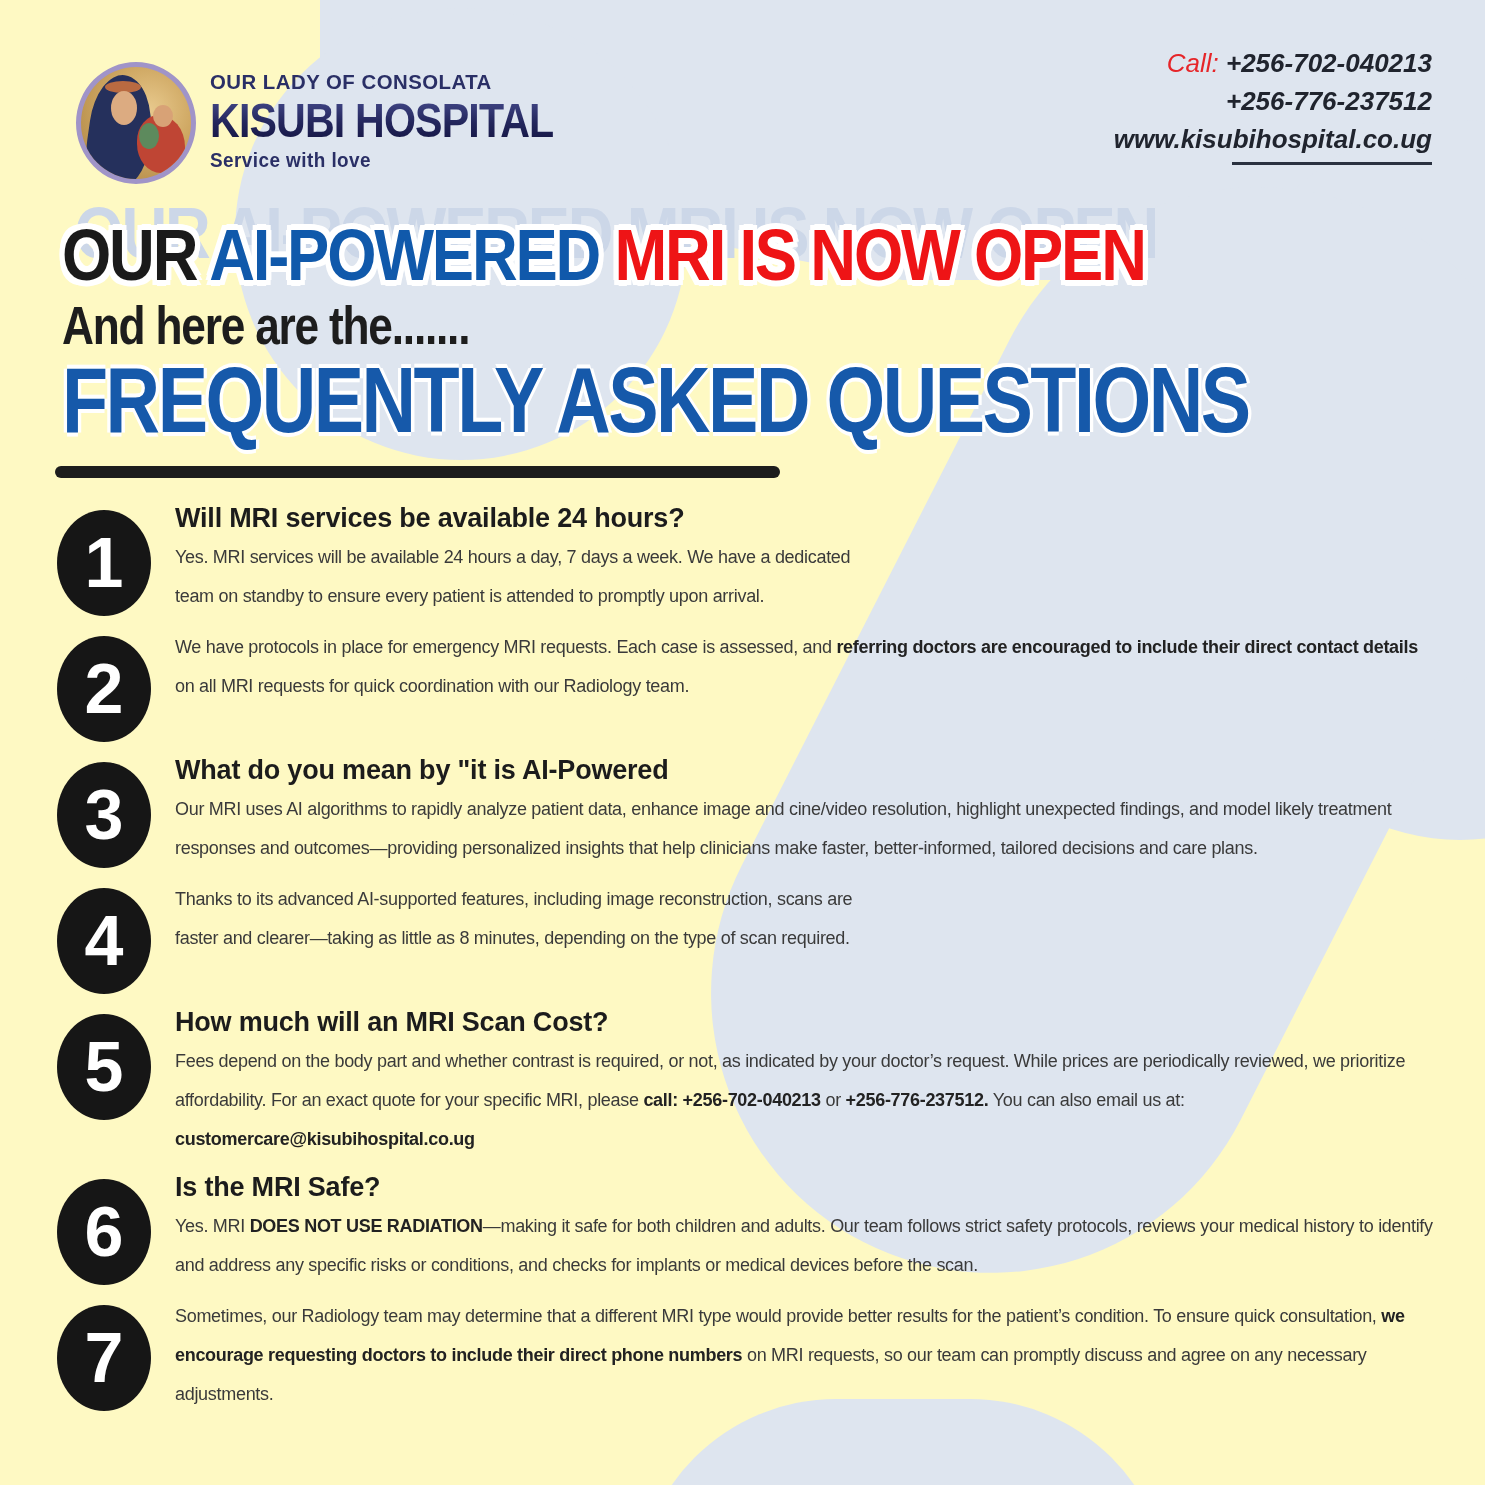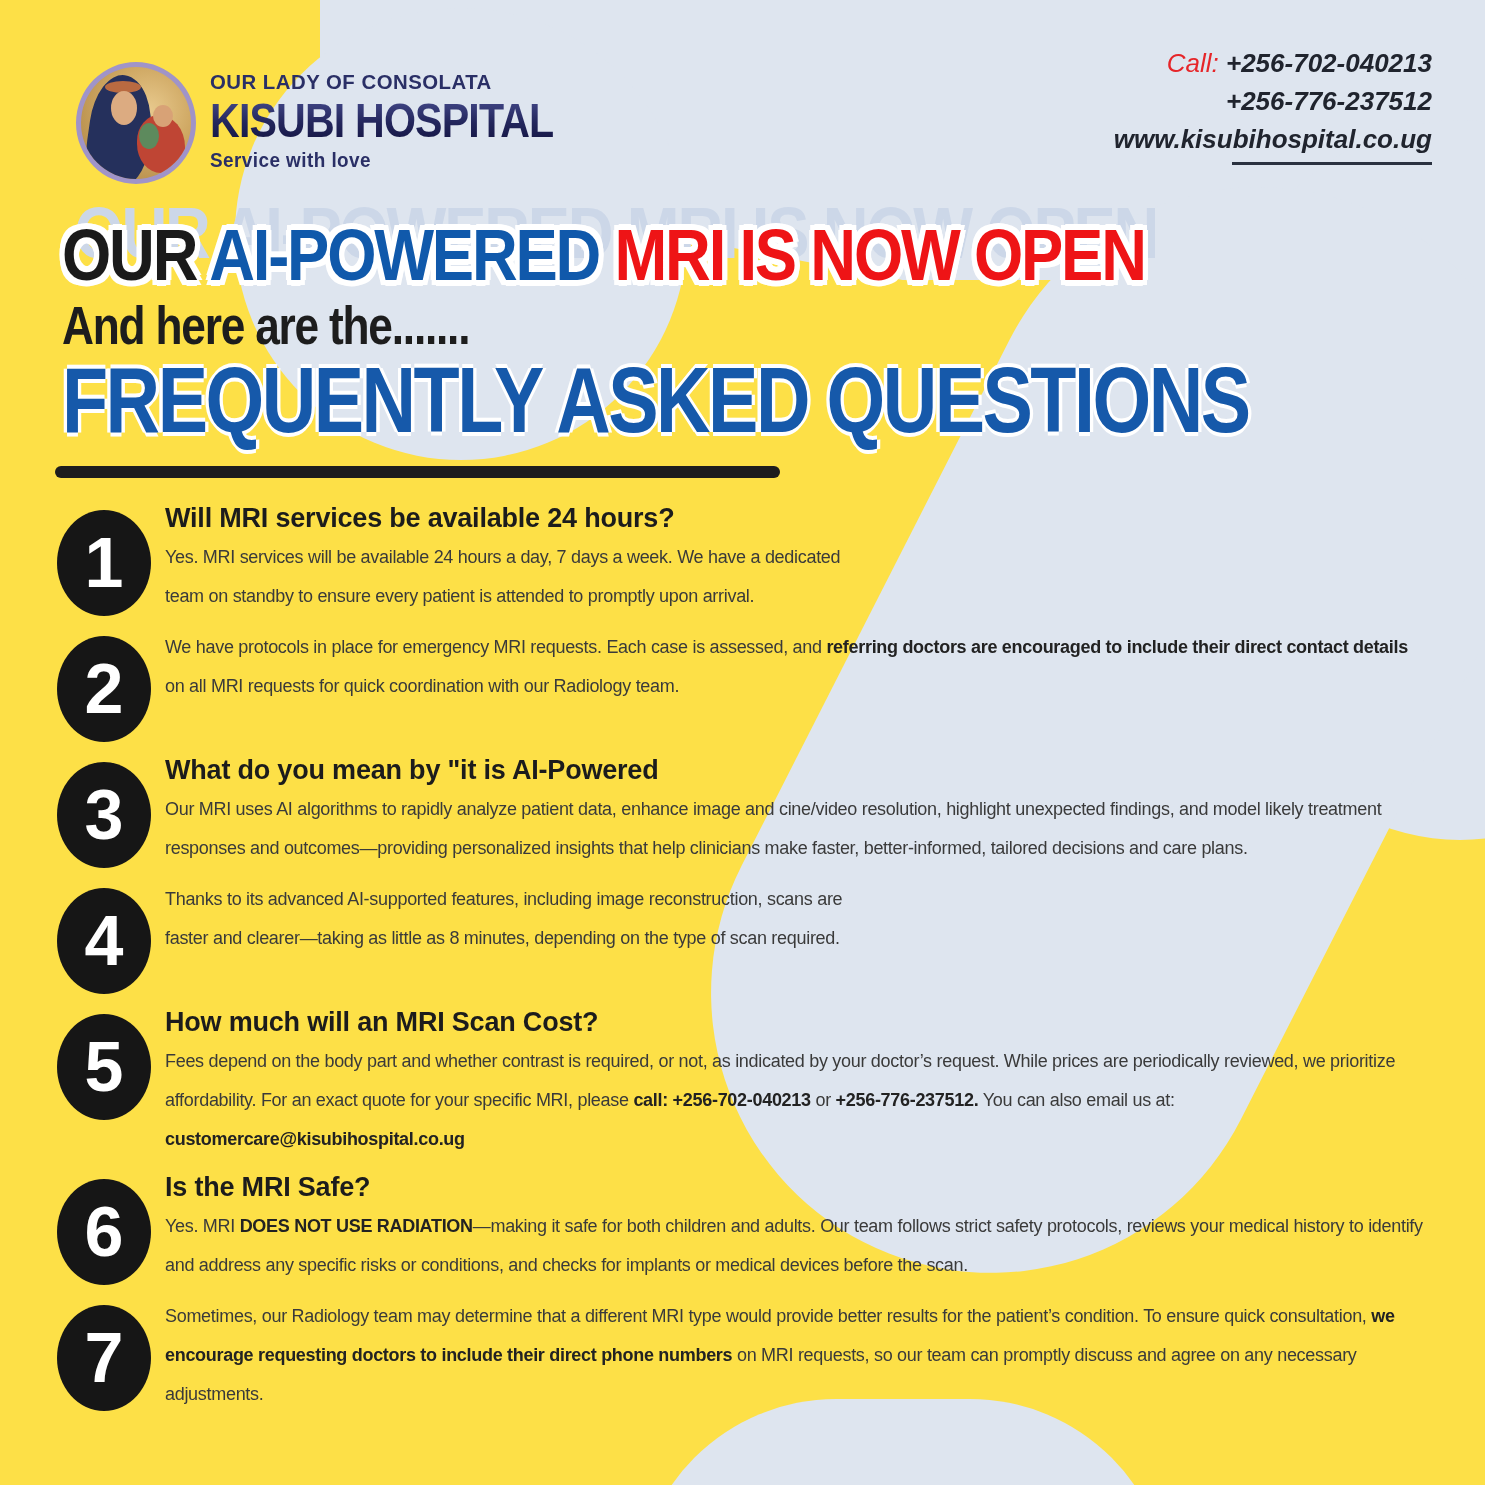--- a/index.html
+++ b/index.html
@@ -1,17 +1,17 @@
 <!DOCTYPE html>
 <html><head>
 <meta charset="utf-8">
 <style>
   html,body{margin:0;padding:0;}
   body{font-family:"Liberation Sans","DejaVu Sans",sans-serif;background:#ffffff;}
-  #canvas{position:relative;width:1485px;height:1485px;background:#fde047;overflow:hidden;}
+  #canvas{position:relative;width:1485px;height:1485px;background:#fef9c3;overflow:hidden;}
 
   
   .bg-shape{position:absolute;background:#dee5ef;z-index:0;}
   #bg-band{left:320px;top:0;width:1165px;height:280px;
     clip-path:polygon(0 0,100% 0,100% 100%,50% 100%,12% 70%,0 70%);}
   #bg-head-circle{left:235px;top:8px;width:452px;height:452px;border-radius:50%;}
   #bg-sweep{left:845px;top:155px;width:560px;height:1150px;border-radius:280px;
     transform:rotate(27deg);}
   #bg-bulge{left:1180px;top:120px;width:560px;height:720px;border-radius:50%;}
   #bg-dome{left:636px;top:1399px;width:534px;height:200px;border-radius:267px 267px 0 0;}
@@ -65,21 +65,21 @@
 
   #divider{position:absolute;left:55px;top:466px;width:725px;height:12px;
     background:#1d1d1d;border-radius:6px;z-index:2;}
 
   
   #faq-list{position:absolute;left:57px;top:500px;width:1390px;z-index:2;}
   .faq-item{display:flex;align-items:flex-start;margin-bottom:10px;}
   .faq-badge{width:94px;height:106px;border-radius:50%;background:#161616;color:#ffffff;
     flex-shrink:0;display:flex;align-items:center;justify-content:center;
     font-size:70px;font-weight:700;margin-top:10px;}
-  .faq-content{margin-left:14px;max-width:1260px;}
+  .faq-content{margin-left:24px;max-width:1260px;}
   .faq-question{font-size:27px;font-weight:700;color:#1c1c1c;line-height:36px;letter-spacing:-.2px;}
   .faq-answer{font-size:18px;color:#3a3a3a;line-height:39px;letter-spacing:-.3px;
     white-space:pre-line;margin-top:2px;}
   .faq-answer strong{color:#222;}
 </style>
 </head>
 <body>
 
 <div id="canvas">
 

